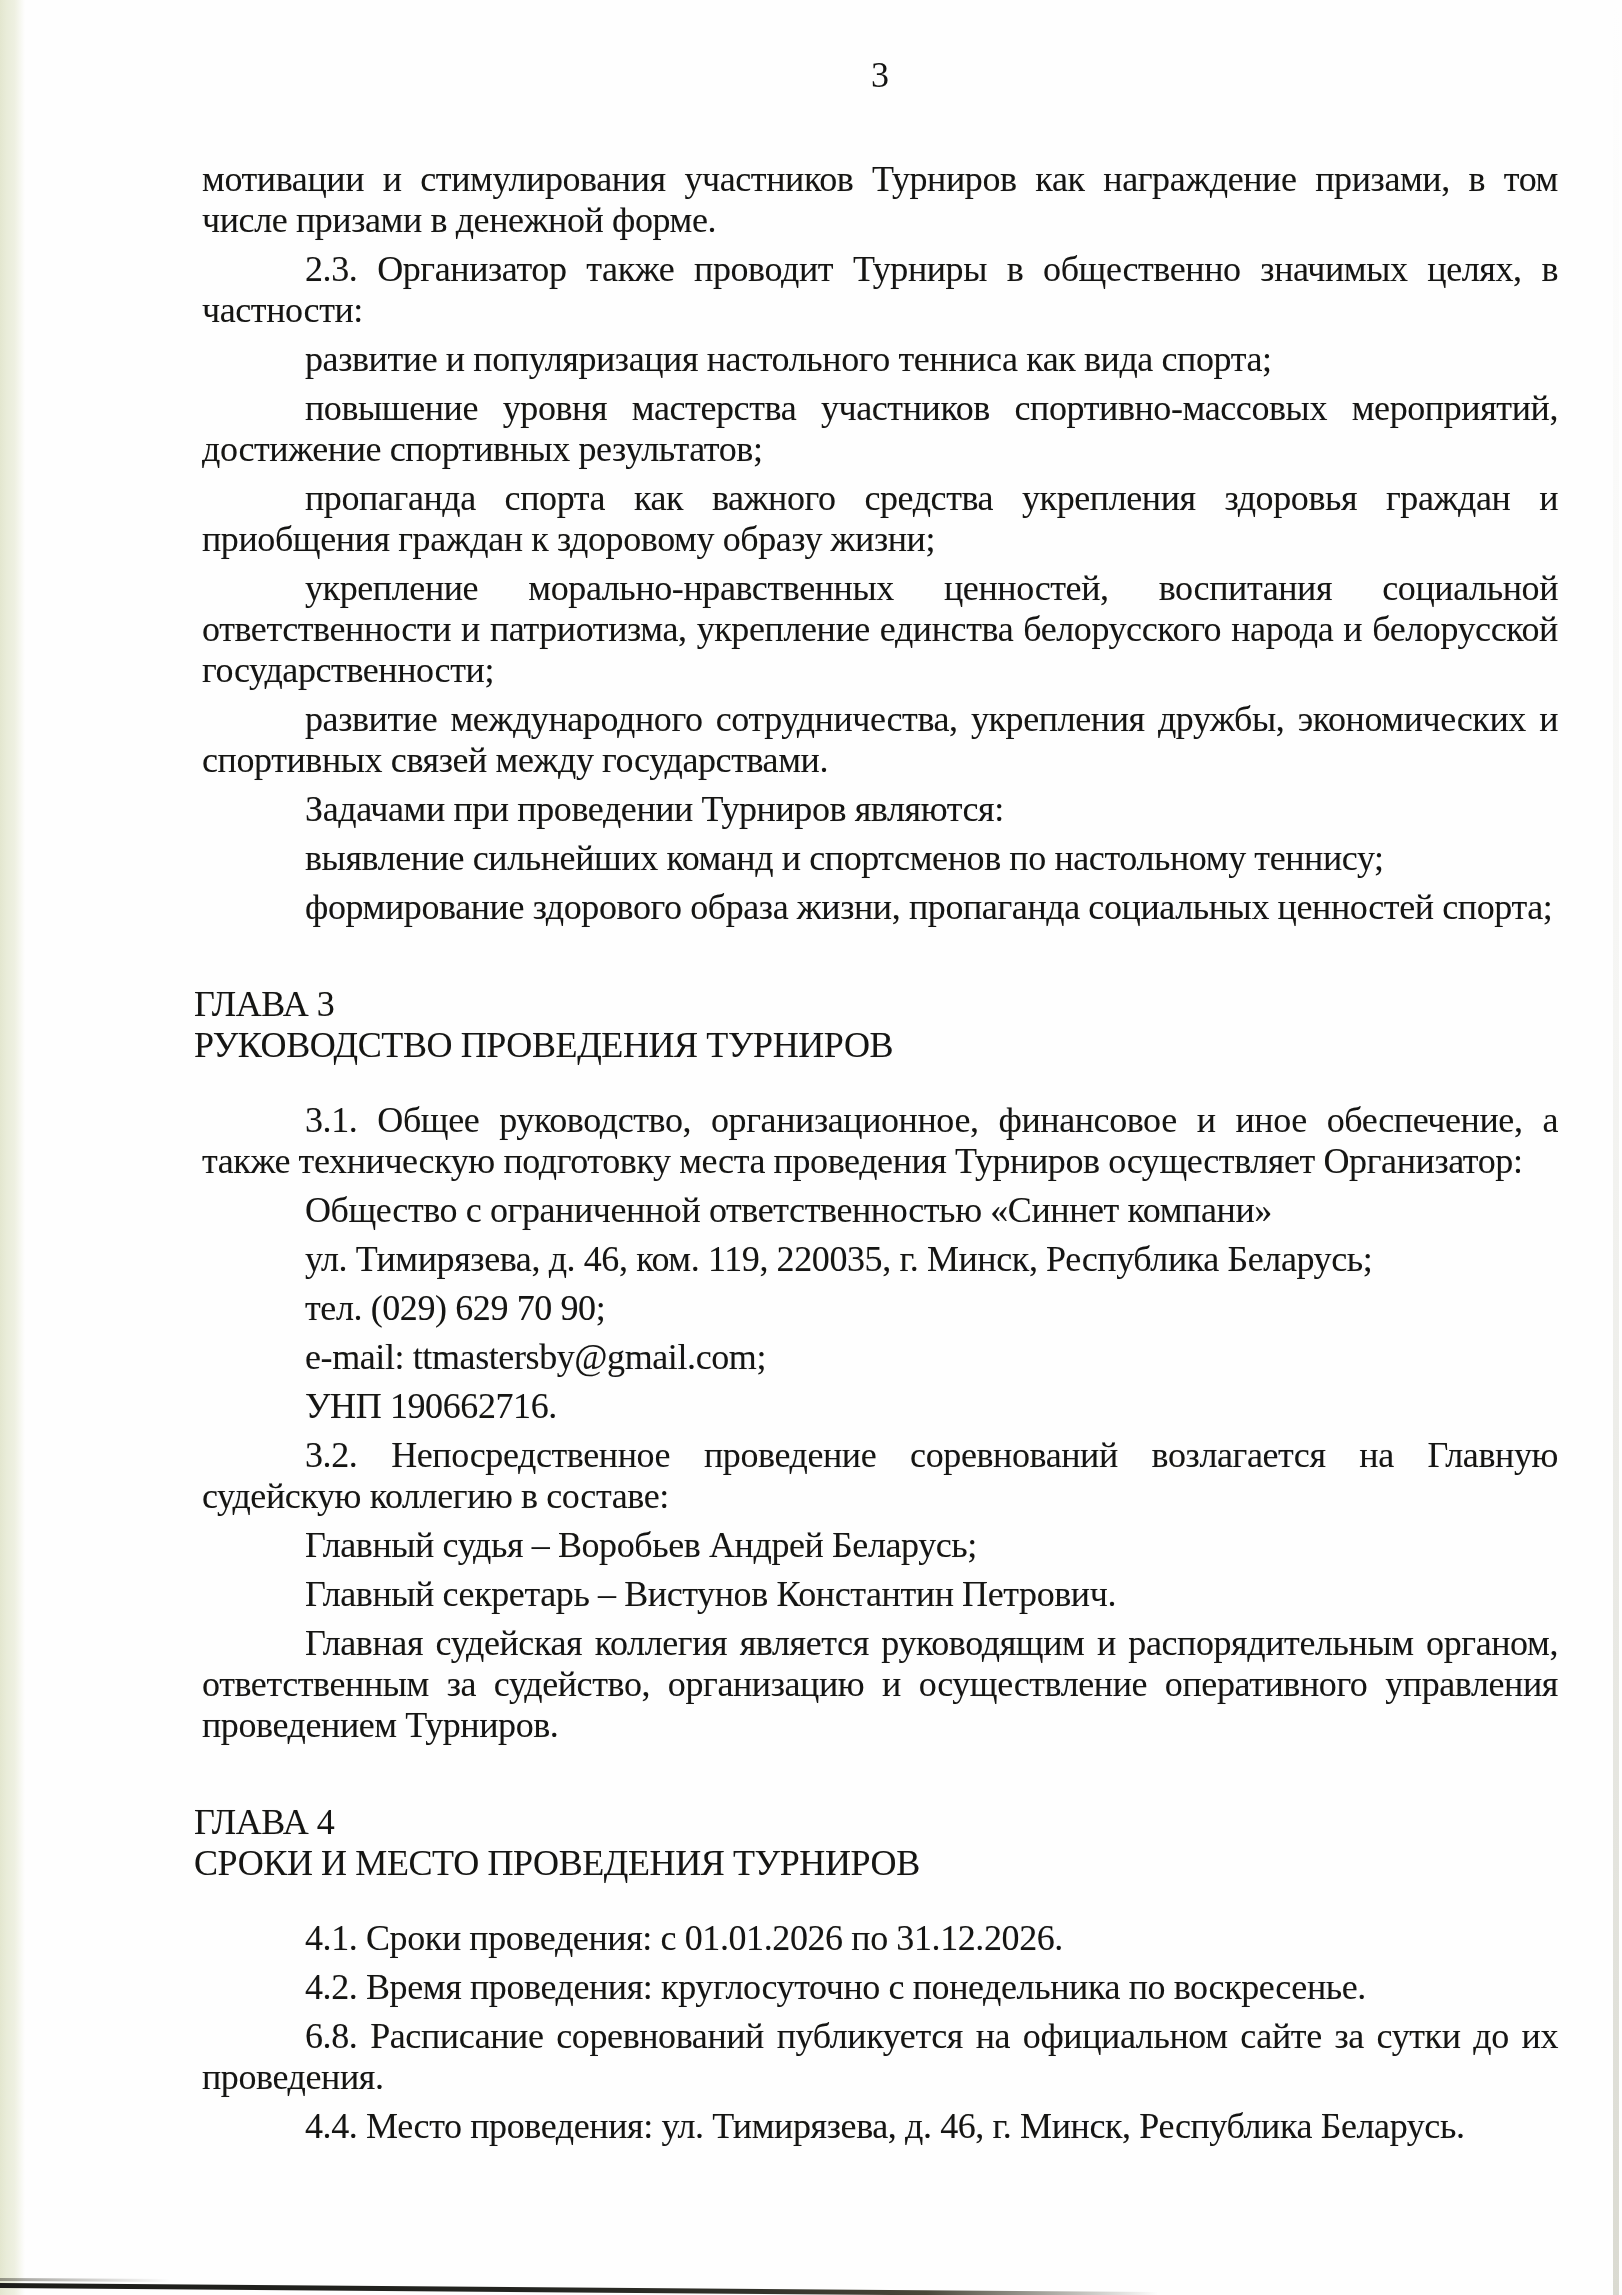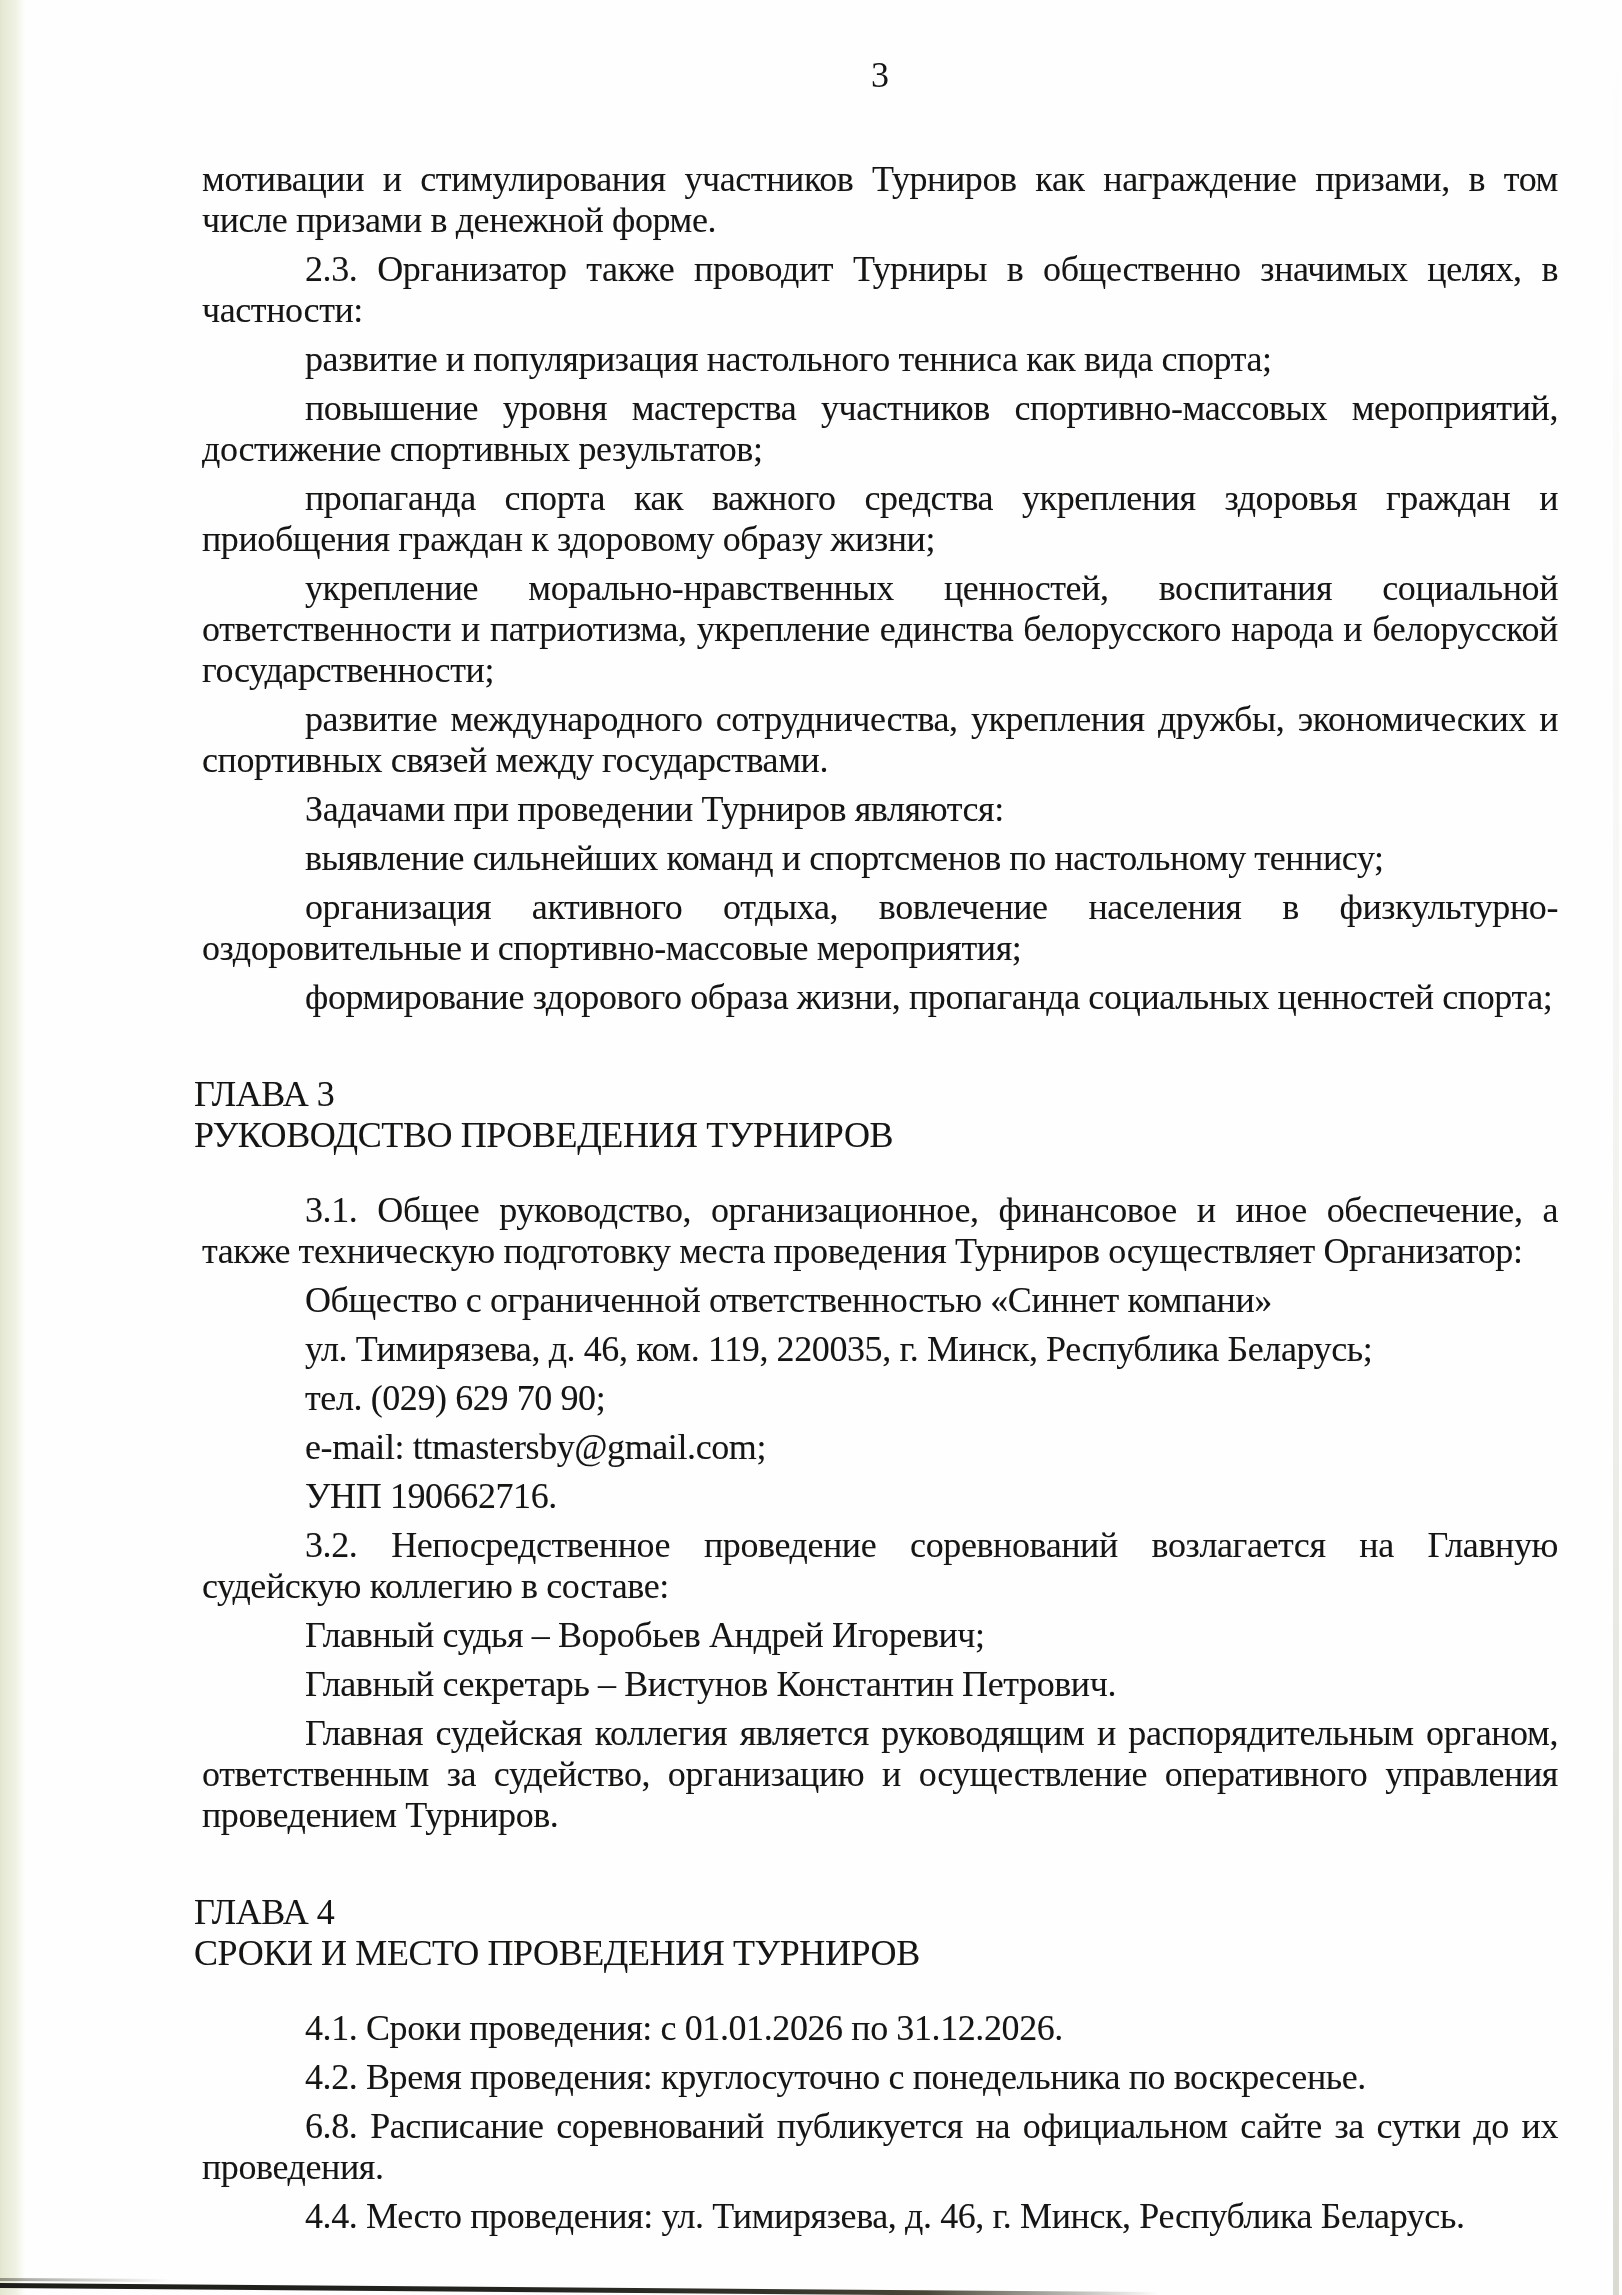--- a/index.html
+++ b/index.html
@@ -67,34 +67,33 @@
   <div class="content" id="content">
       <p class="para no-indent">мотивации и стимулирования участников Турниров как награждение призами, в том числе призами в денежной форме.</p>
       <p class="para">2.3. Организатор также проводит Турниры в общественно значимых целях, в частности:</p>
       <p class="para">развитие и популяризация настольного тенниса как вида спорта;</p>
       <p class="para">повышение уровня мастерства участников спортивно-массовых мероприятий, достижение спортивных результатов;</p>
       <p class="para">пропаганда спорта как важного средства укрепления здоровья граждан и приобщения граждан к здоровому образу жизни;</p>
       <p class="para">укрепление морально-нравственных ценностей, воспитания социальной ответственности и патриотизма, укрепление единства белорусского народа и белорусской государственности;</p>
       <p class="para">развитие международного сотрудничества, укрепления дружбы, экономических и спортивных связей между государствами.</p>
       <p class="para">Задачами при проведении Турниров являются:</p>
       <p class="para">выявление сильнейших команд и спортсменов по настольному теннису;</p>
-      <p class="para">организация активного отдыха, вовлечение населения в физкультурно-оздоровительные и спортивно-массовые мероприятия;</p>
       <p class="para">формирование здорового образа жизни, пропаганда социальных ценностей спорта;</p>
       <div class="heading">
         <div>ГЛАВА 3</div>
         <div>РУКОВОДСТВО ПРОВЕДЕНИЯ ТУРНИРОВ</div>
       </div>
       <p class="para">3.1. Общее руководство, организационное, финансовое и иное обеспечение, а также техническую подготовку места проведения Турниров осуществляет Организатор:</p>
       <p class="para">Общество с ограниченной ответственностью «Синнет компани»</p>
       <p class="para">ул. Тимирязева, д. 46, ком. 119, 220035, г. Минск, Республика Беларусь;</p>
       <p class="para">тел. (029) 629 70 90;</p>
       <p class="para">e-mail: ttmastersby@gmail.com;</p>
       <p class="para">УНП 190662716.</p>
       <p class="para">3.2. Непосредственное проведение соревнований возлагается на Главную судейскую коллегию в составе:</p>
-      <p class="para">Главный судья – Воробьев Андрей Игоревич;</p>
+      <p class="para">Главный судья – Воробьев Андрей Беларусь;</p>
       <p class="para">Главный секретарь – Вистунов Константин Петрович.</p>
       <p class="para">Главная судейская коллегия является руководящим и распорядительным органом, ответственным за судейство, организацию и осуществление оперативного управления проведением Турниров.</p>
       <div class="heading">
         <div>ГЛАВА 4</div>
         <div>СРОКИ И МЕСТО ПРОВЕДЕНИЯ ТУРНИРОВ</div>
       </div>
       <p class="para">4.1. Сроки проведения: с 01.01.2026 по 31.12.2026.</p>
       <p class="para">4.2. Время проведения: круглосуточно с понедельника по воскресенье.</p>
       <p class="para">6.8. Расписание соревнований публикуется на официальном сайте за сутки до их проведения.</p>
       <p class="para">4.4. Место проведения: ул. Тимирязева, д. 46, г. Минск, Республика Беларусь.</p>

